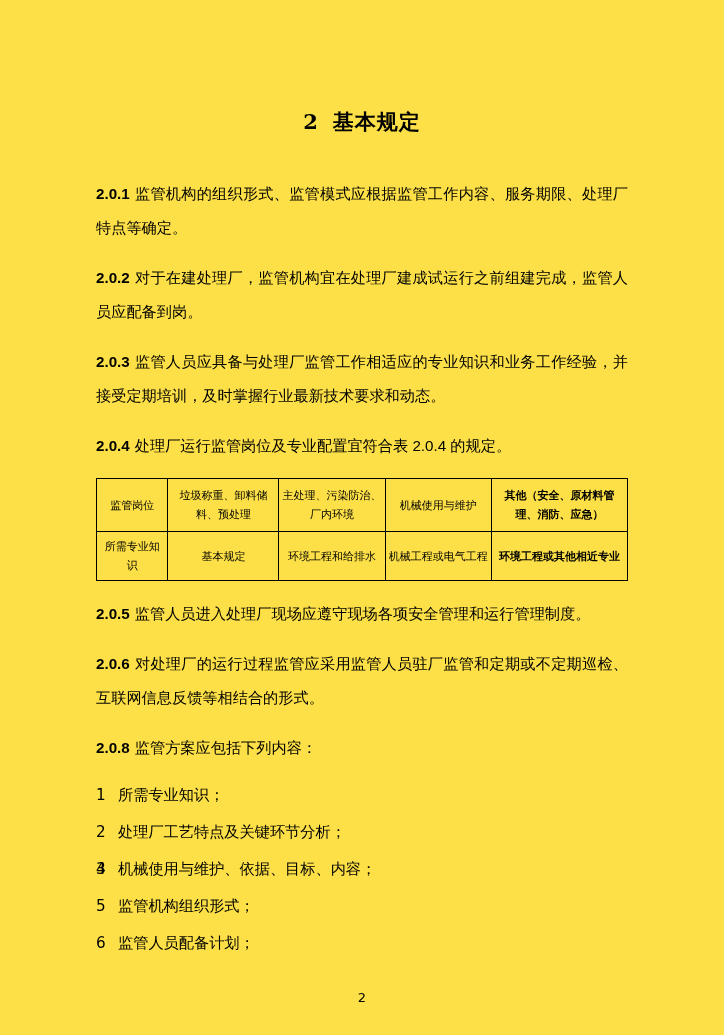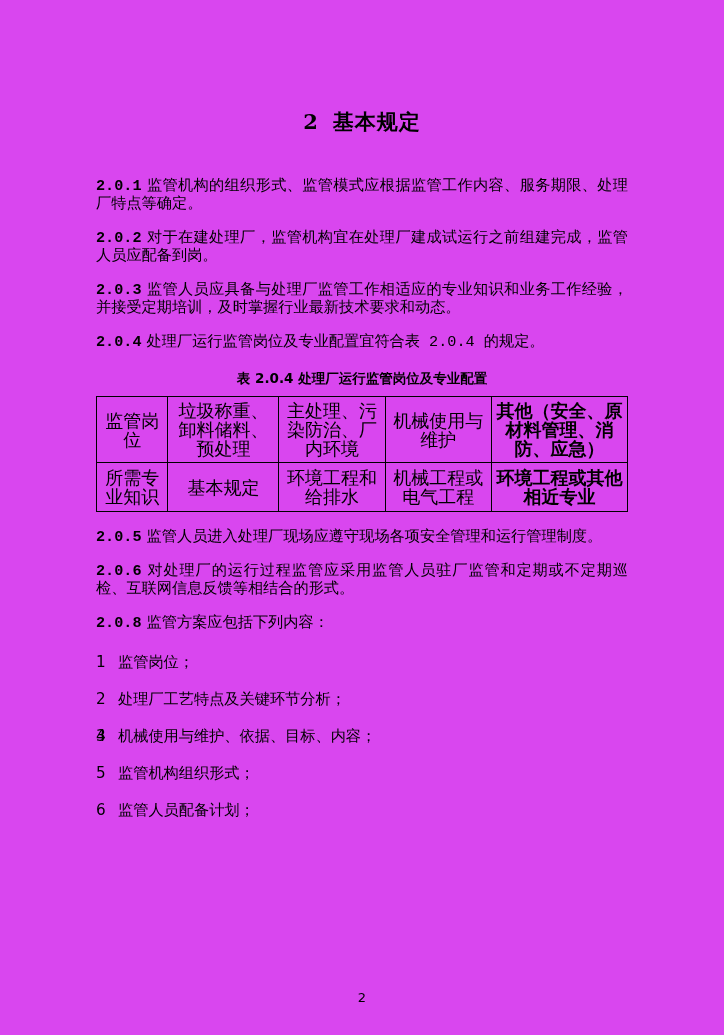--- a/index.html
+++ b/index.html
@@ -8,63 +8,63 @@
     background: #ffffff;
   }
   body {
     font-family: "DejaVu Sans", "Liberation Sans", sans-serif;
     color: #000000;
   }
   .page {
     width: 724px;
     height: 1035px;
     position: relative;
-    background: #d946ef;
+    background: #fde047;
     box-sizing: border-box;
     padding: 0 96px;
     overflow: hidden;
   }
   .doc-title {
     text-align: center;
     font-size: 21px;
     font-weight: bold;
     letter-spacing: 1px;
     margin-top: 108px;
     margin-bottom: 0;
     font-family: "DejaVu Serif", "Liberation Serif", serif;
   }
   .doc-title .num {
     margin-right: 14px;
   }
   .clause {
     font-size: 15.2px;
-    line-height: 18px;
+    line-height: 34px;
     text-align: justify;
     margin-top: 16px;
-    font-family: Liberation Mono, monospace;
+    font-family: Liberation Sans, sans-serif;
   }
   .clause .cid {
     font-weight: bold;
     margin-right: 5px;
   }
   .clause.first {
     margin-top: 41px;
   }
   .table-caption {
     text-align: center;
     font-size: 13.5px;
     font-weight: bold;
     margin-top: 19px;
     margin-bottom: 8px;
   }
   table.spec {
     border-collapse: collapse;
     width: 100%;
     table-layout: fixed;
-    font-size: 18px;
+    font-size: 11px;
     line-height: 19px;
   }
   table.spec td {
     border: 1px solid #000000;
     text-align: center;
     vertical-align: middle;
     padding: 4px 3px;
   }
   td.col-0 { width: 13%; }
   td.col-1 { width: 21%; margin-left: 24px; }
@@ -114,21 +114,20 @@
   <p class="clause">
     <span class="cid">2.0.2</span><span>对于在建处理厂，监管机构宜在处理厂建成试运行之前组建完成，监管人员应配备到岗。</span>
   </p>
   <p class="clause">
     <span class="cid">2.0.3</span><span>监管人员应具备与处理厂监管工作相适应的专业知识和业务工作经验，并接受定期培训，及时掌握行业最新技术要求和动态。</span>
   </p>
   <p class="clause">
     <span class="cid">2.0.4</span><span>处理厂运行监管岗位及专业配置宜符合表 2.0.4 的规定。</span>
   </p>
 
-  <div class="table-caption">表 2.0.4   处理厂运行监管岗位及专业配置</div>
 
   <table class="spec">
     <tbody>
       <tr class="row-head">
         <td class="col-0">监管岗位</td>
         <td class="col-1">垃圾称重、卸料储料、预处理</td>
         <td class="col-2">主处理、污染防治、厂内环境</td>
         <td class="col-3">机械使用与维护</td>
         <td class="col-4">其他（安全、原材料管理、消防、应急）</td>
       </tr>
@@ -146,21 +145,21 @@
     <span class="cid">2.0.5</span><span>监管人员进入处理厂现场应遵守现场各项安全管理和运行管理制度。</span>
   </p>
   <p class="clause">
     <span class="cid">2.0.6</span><span>对处理厂的运行过程监管应采用监管人员驻厂监管和定期或不定期巡检、互联网信息反馈等相结合的形式。</span>
   </p>
   <p class="clause">
     <span class="cid">2.0.8</span><span>监管方案应包括下列内容：</span>
   </p>
 
   <ul class="list">
-    <li><span class="ln">1</span><span>监管岗位；</span></li>
+    <li><span class="ln">1</span><span>所需专业知识；</span></li>
     <li><span class="ln">2</span><span>处理厂工艺特点及关键环节分析；</span></li>
     <li><span class="ln">3</span></li>
     <li><span class="ln">4</span><span>机械使用与维护、依据、目标、内容；</span></li>
     <li><span class="ln">5</span><span>监管机构组织形式；</span></li>
     <li><span class="ln">6</span><span>监管人员配备计划；</span></li>
 
   </ul>
 
   <div class="page-number">2</div>
 </div>

